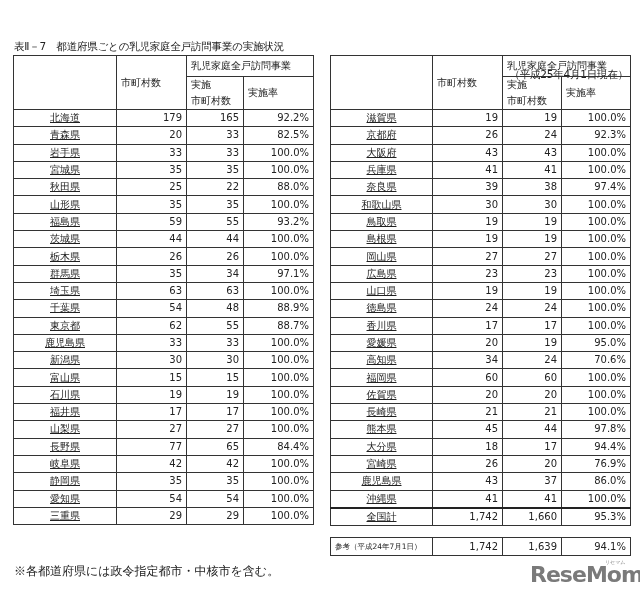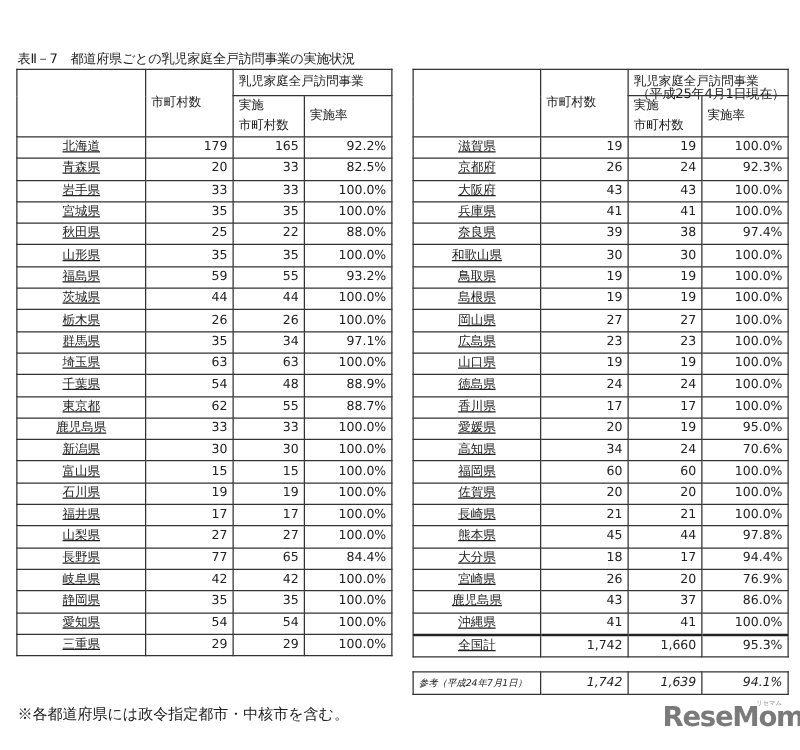--- a/index.html
+++ b/index.html
@@ -10,21 +10,21 @@
   table.t { position: absolute; border-collapse: collapse; font-size: 10px; table-layout: fixed; }
   table.t td, table.t th { border: 1px solid #333; padding: 0 4px; height: 16.3px; line-height: 16px; white-space: nowrap; overflow: hidden; font-weight: normal; }
   table.t { border: 1.5px solid #222; }
   .hdr th { text-align: left; line-height: 14px; margin-left: 20px; }
   .name { text-align: center; text-decoration: underline; }
   .num { text-align: right; }
   #left { left: 13px; top: 55px; width: 300px; }
   #right { left: 330px; top: 55px; width: 300px; }
   tr.total td { border-top: 2.5px solid #222; }
   .ref { position: absolute; left: 330px; top: 537px; width: 300px; border-collapse: collapse; font-size: 10px; table-layout: fixed; border: 1.5px solid #222; }
-  .ref td { border: 1px solid #333; height: 17px; padding: 0 4px; line-height: 17px; white-space: nowrap; overflow: hidden; font-style: italic; }
+  .ref td { border: 1px solid #333; height: 17px; padding: 0 4px; line-height: 17px; white-space: nowrap; overflow: hidden; }
   .ref td.lbl { font-size: 7.5px; }
   .note { position: absolute; left: 14px; top: 563px; font-size: 12px; font-family: "DejaVu Serif", serif; }
   .logo { position: absolute; left: 530px; top: 562px; font-size: 22px; font-weight: bold; color: #7a7a7a; letter-spacing: -1px; font-family: "DejaVu Sans", sans-serif; }
   .logo-kana { position: absolute; left: 605px; top: 559px; font-size: 5px; color: #888; }
 </style>
 </head>
 <body>
 
 <div class="title">表Ⅱ－7　都道府県ごとの乳児家庭全戸訪問事業の実施状況</div>
 <div class="asof">（平成25年4月1日現在）</div>

